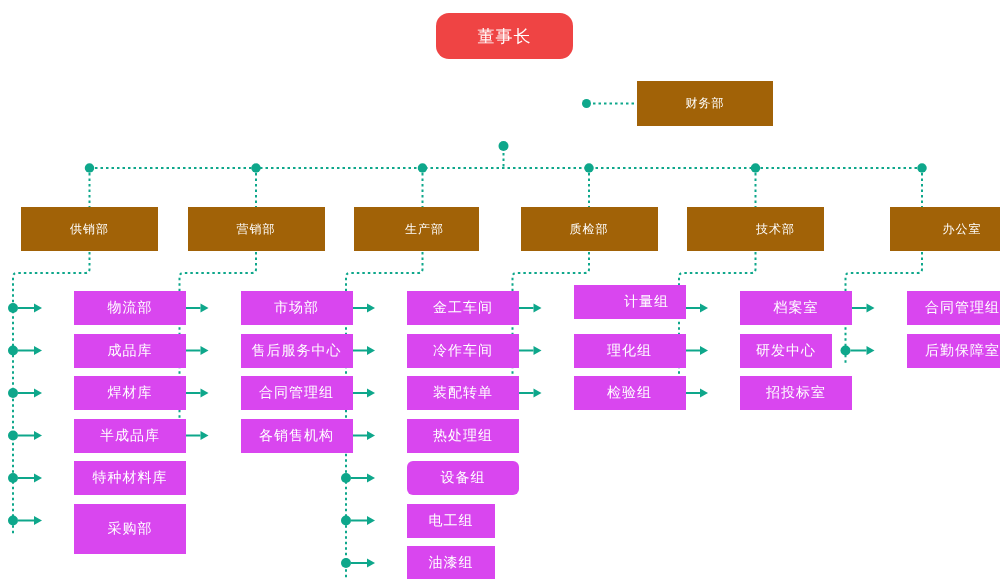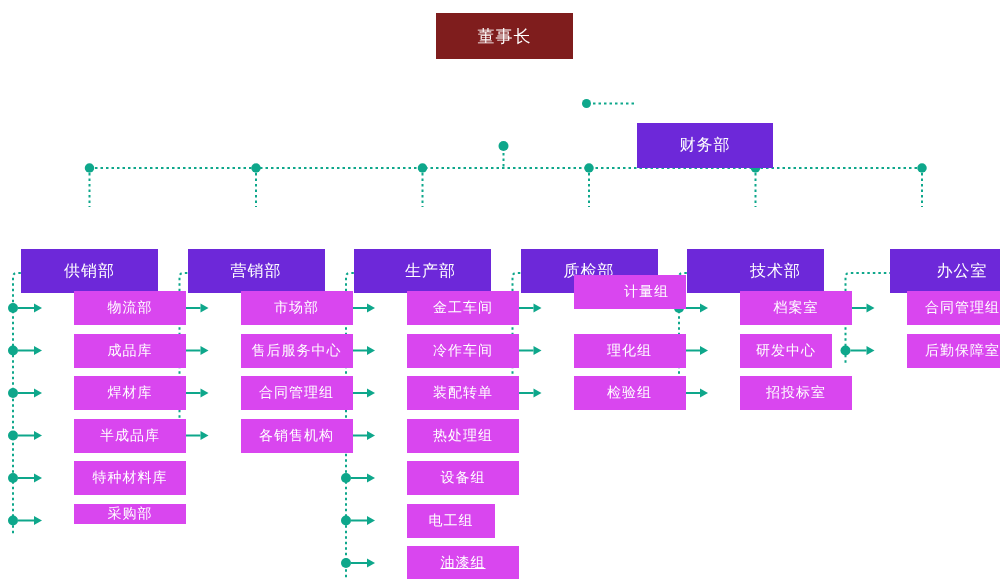--- a/index.html
+++ b/index.html
@@ -20,28 +20,27 @@
     display: flex;
     align-items: center;
     justify-content: center;
     color: #ffffff;
     box-sizing: border-box;
     letter-spacing: 1px;
     white-space: nowrap;
     user-select: none;
   }
   .node.exec {
-    background: #7f1d1d;
-    border-radius: 0;
+    background: #ef4444;
+    border-radius: 13px;
     font-size: 17px;
   }
   .node.dept {
-    background: #6d28d9;
-    font-size: 16px;
-    margin-top: 42px;
+    background: #a16207;
+    font-size: 12px;
   }
   .node.sub {
     background: #d946ef;
     font-size: 14px;
     margin-left: 28px;
   }
   #connector-layer {
     position: absolute;
     left: 0;
     top: 0;
@@ -160,36 +159,36 @@
 
   <div class="node dept" id="finance" style="left:637px; top:81px; width:136px; height:45px;">财务部</div>
 
   <div id="departments">
       <div class="node dept" style="left: 21px; top: 207px; width: 137px; height: 44px;">供销部</div>
       <div class="node sub" style="left: 46px; top: 291px; width: 112px; height: 34px;">物流部</div>
       <div class="node sub" style="left: 46px; top: 333.5px; width: 112px; height: 34px;">成品库</div>
       <div class="node sub" style="left: 46px; top: 376px; width: 112px; height: 34px;">焊材库</div>
       <div class="node sub" style="left: 46px; top: 418.5px; width: 112px; height: 34px;">半成品库</div>
       <div class="node sub" style="left: 46px; top: 461px; width: 112px; height: 34px;">特种材料库</div>
-      <div class="node sub" style="left: 46px; top: 503.5px; width: 112px; height: 20px;">采购部</div>
+      <div class="node sub" style="left: 46px; top: 503.5px; width: 112px; height: 50px;">采购部</div>
       <div class="node dept" style="left: 187.5px; top: 207px; width: 137px; height: 44px;">营销部</div>
       <div class="node sub" style="left: 212.5px; top: 291px; width: 112px; height: 34px;">市场部</div>
       <div class="node sub" style="left: 212.5px; top: 333.5px; width: 112px; height: 34px;">售后服务中心</div>
       <div class="node sub" style="left: 212.5px; top: 376px; width: 112px; height: 34px;">合同管理组</div>
       <div class="node sub" style="left: 212.5px; top: 418.5px; width: 112px; height: 34px;">各销售机构</div>
-      <div class="node dept" style="left: 354px; top: 207px; width: 137px; height: 44px; padding-left: 16px;">生产部</div>
+      <div class="node dept" style="left: 354px; top: 207px; width: 125px; height: 44px; padding-left: 16px;">生产部</div>
       <div class="node sub" style="left: 379px; top: 291px; width: 112px; height: 34px;">金工车间</div>
       <div class="node sub" style="left: 379px; top: 333.5px; width: 112px; height: 34px;">冷作车间</div>
       <div class="node sub" style="left: 379px; top: 376px; width: 112px; height: 34px;">装配转单</div>
       <div class="node sub" style="left: 379px; top: 418.5px; width: 112px; height: 34px;">热处理组</div>
-      <div class="node sub" style="left: 379px; top: 461px; width: 112px; height: 34px;">设备组</div>
+      <div class="node sub" style="left: 379px; top: 461px; width: 112px; height: 34px; border-radius: 6px;">设备组</div>
       <div class="node sub" style="left: 379px; top: 503.5px; width: 88px; height: 34px;">电工组</div>
-      <div class="node sub" style="left: 379px; top: 546px; width: 112px; height: 34px; text-decoration: underline;">油漆组</div>
+      <div class="node sub" style="left: 379px; top: 546px; width: 88px; height: 34px;">油漆组</div>
       <div class="node dept" style="left: 520.5px; top: 207px; width: 137px; height: 44px;">质检部</div>
-      <div class="node sub" style="left: 545.5px; top: 275px; width: 112px; height: 34px; padding-left: 34px;">计量组</div>
+      <div class="node sub" style="left: 545.5px; top: 285px; width: 112px; height: 34px; padding-left: 34px;">计量组</div>
       <div class="node sub" style="left: 545.5px; top: 333.5px; width: 112px; height: 34px;">理化组</div>
       <div class="node sub" style="left: 545.5px; top: 376px; width: 112px; height: 34px;">检验组</div>
       <div class="node dept" style="left: 687px; top: 207px; width: 137px; height: 44px; padding-left: 40px;">技术部</div>
       <div class="node sub" style="left: 712px; top: 291px; width: 112px; height: 34px;">档案室</div>
       <div class="node sub" style="left: 712px; top: 333.5px; width: 92px; height: 34px;">研发中心</div>
       <div class="node sub" style="left: 712px; top: 376px; width: 112px; height: 34px;">招投标室</div>
       <div class="node dept" style="left: 890px; top: 207px; width: 144px; height: 44px;">办公室</div>
       <div class="node sub" style="left: 878.5px; top: 291px; width: 112px; height: 34px;">合同管理组</div>
       <div class="node sub" style="left: 878.5px; top: 333.5px; width: 112px; height: 34px;">后勤保障室</div>
     </div>

